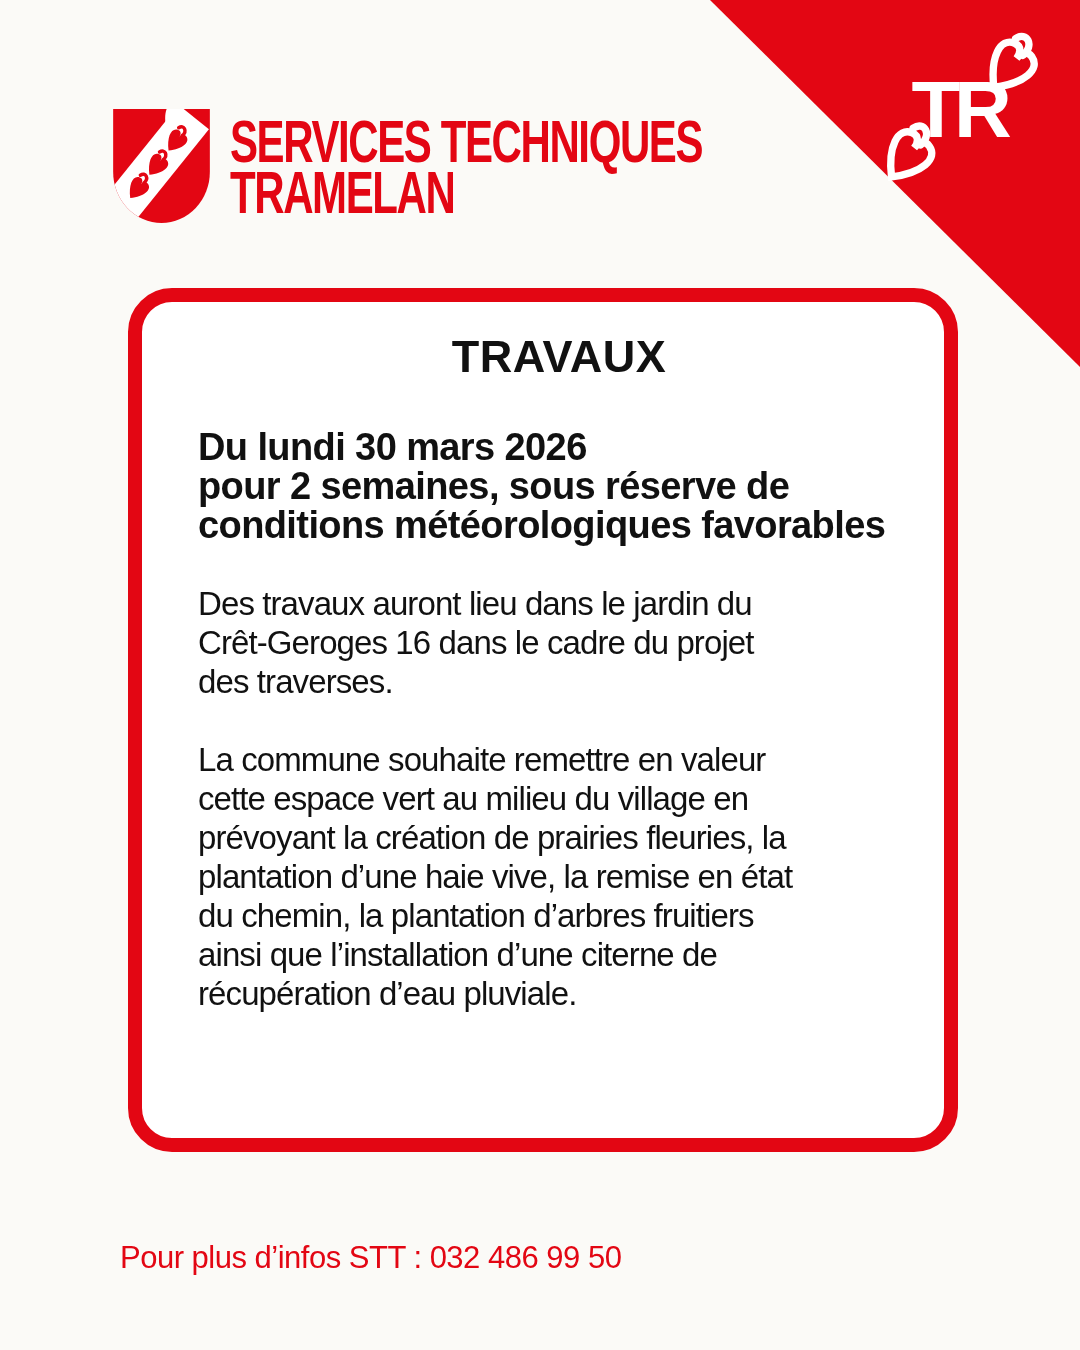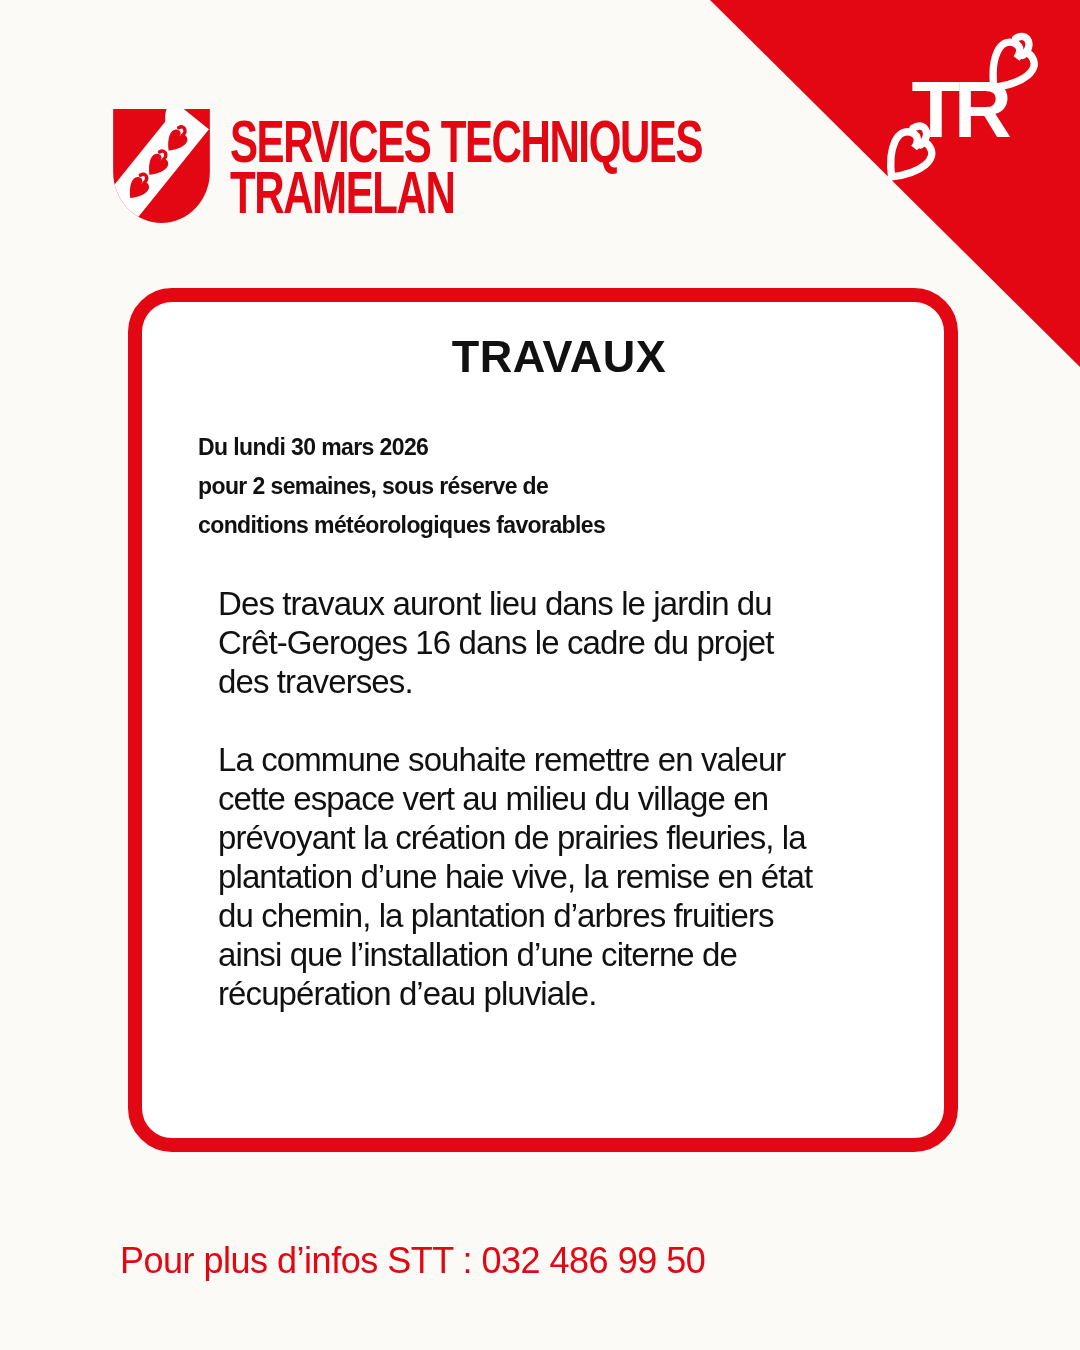--- a/index.html
+++ b/index.html
@@ -57,40 +57,39 @@
   .card-title {
     text-align: center;
     font-size: 45px;
     line-height: 50px;
     font-weight: bold;
     letter-spacing: 0.5px;
   }
   .intro {
     margin-top: 46px;
     font-weight: bold;
-    font-size: 23px;
+    font-size: 38px;
     line-height: 39px;
     letter-spacing: -0.6px;
     white-space: pre-line;
   }
   .body-par {
     margin-top: 39px;
     font-size: 33px;
     line-height: 39px;
     letter-spacing: -0.9px;
     white-space: pre-line;
-    margin-left: 20px;
   }
 
   
   .footer-contact {
     position: absolute;
     left: 120px; top: 1240px;
     color: #E30613;
-    font-size: 36px;
+    font-size: 31px;
     letter-spacing: -0.5px;
   }
 </style>
 </head>
 <body>
 
 <div class="page">
 
   <svg class="corner-triangle-svg" viewBox="0 0 1080 380">
     <polygon points="710,0 1080,0 1080,367" fill="#E30613"></polygon>

